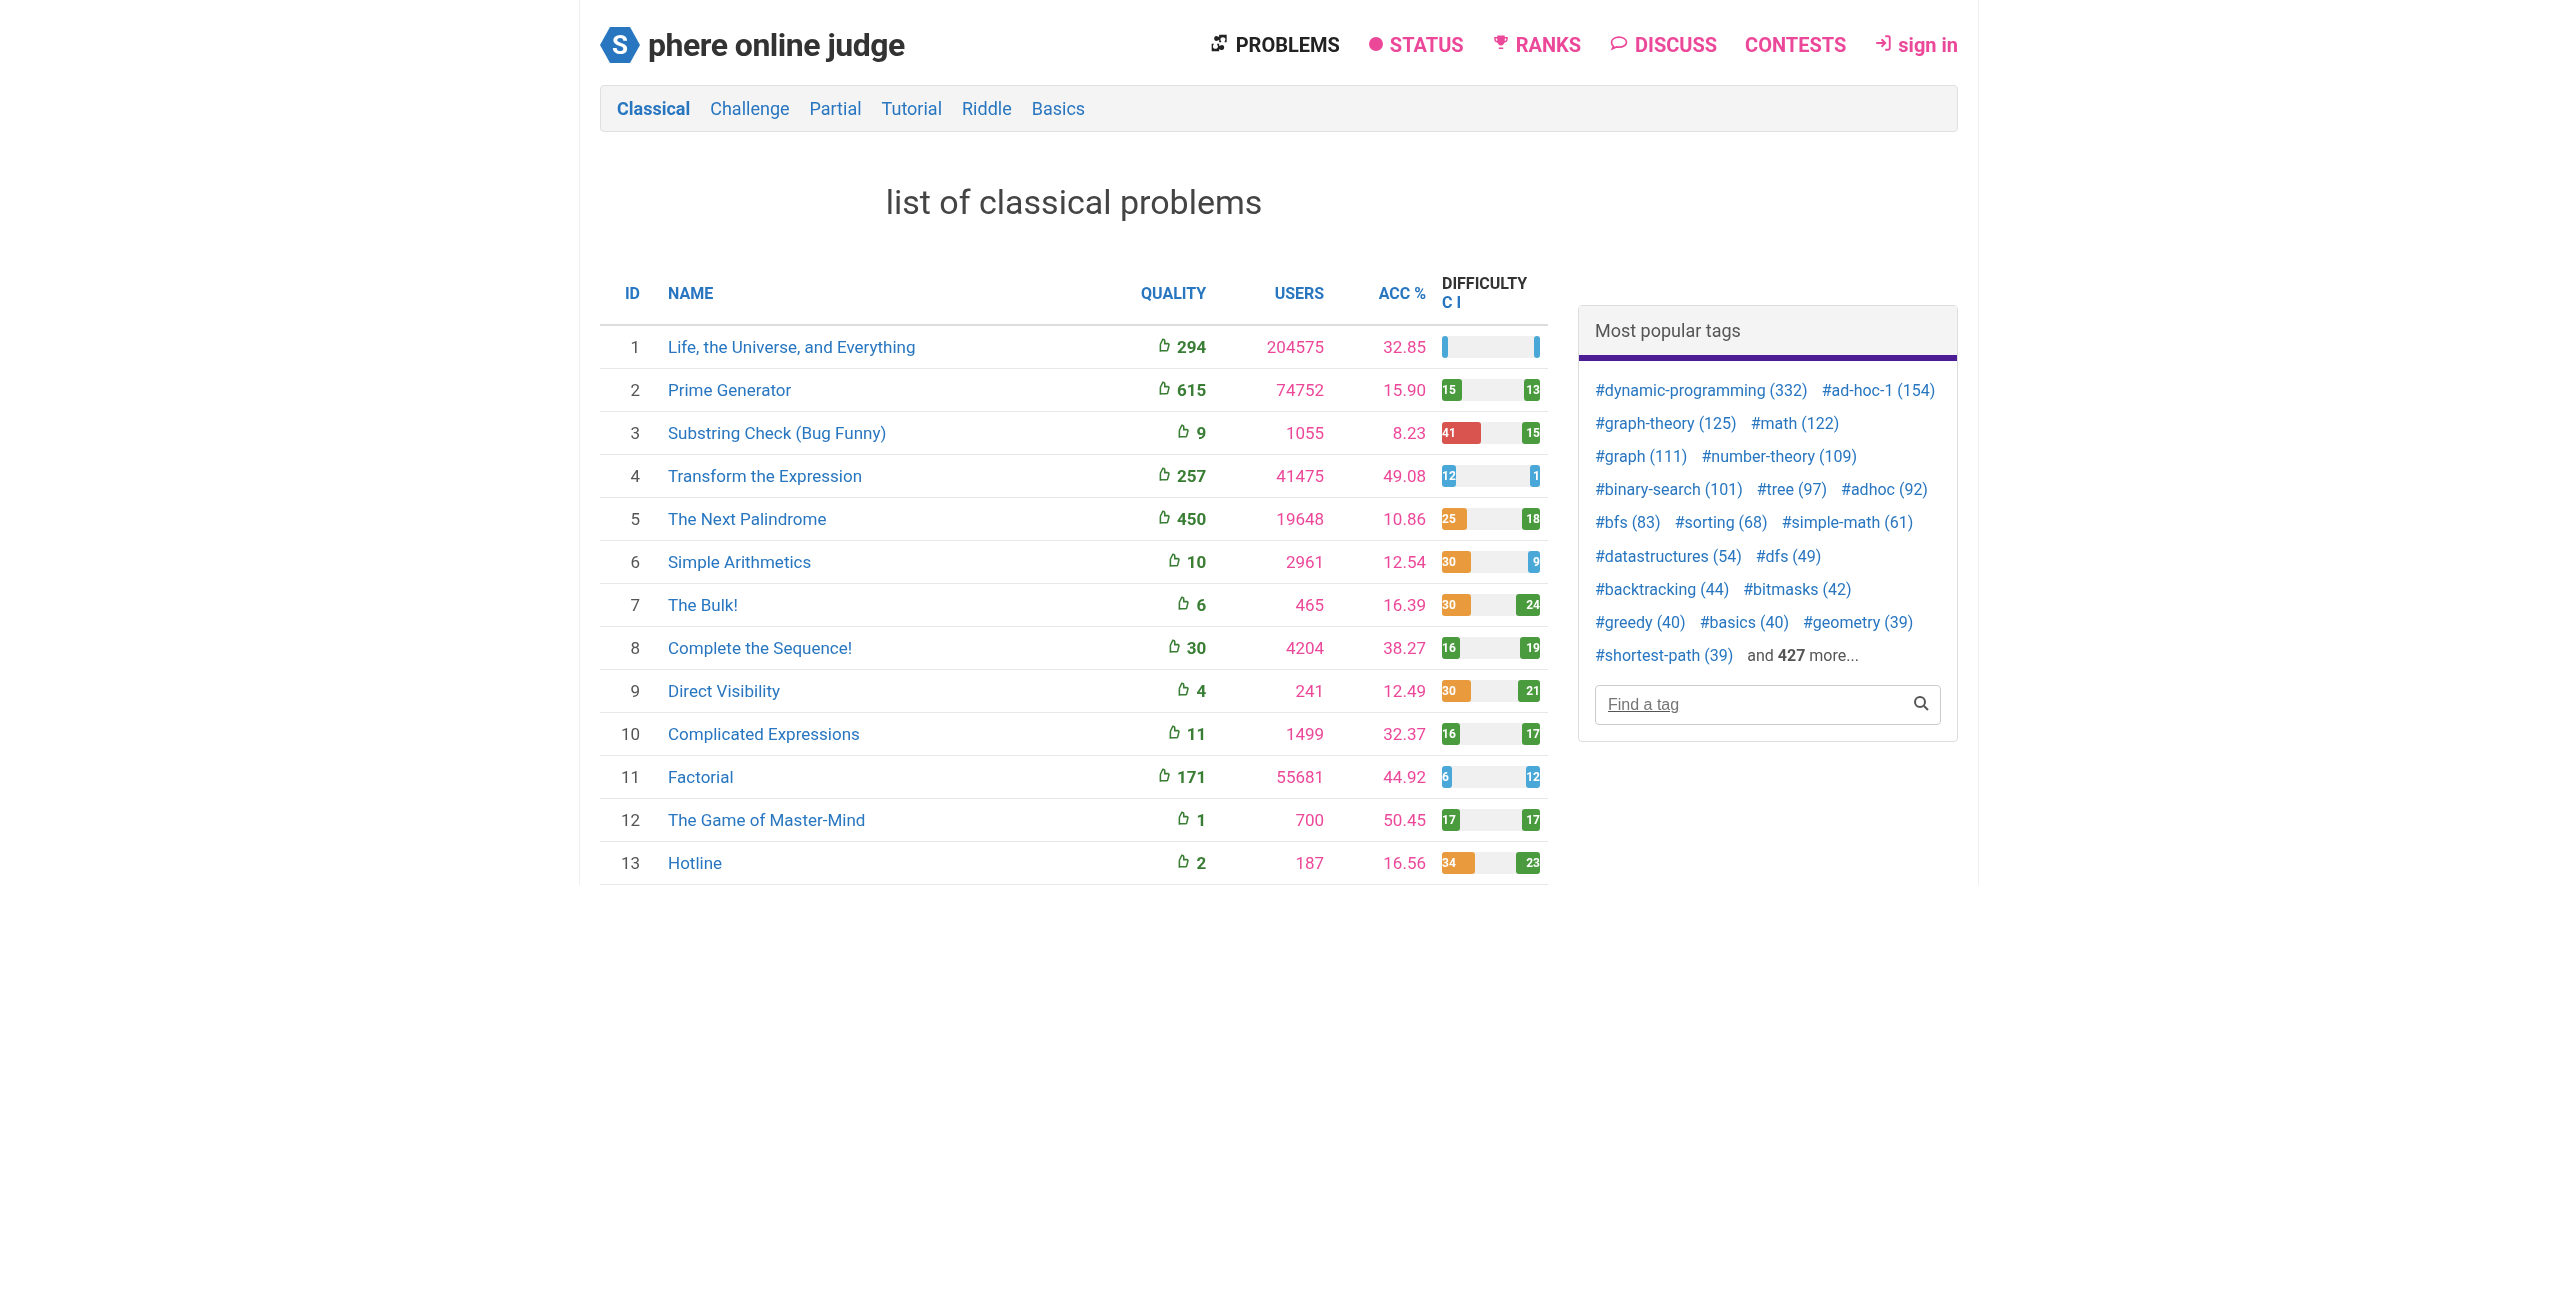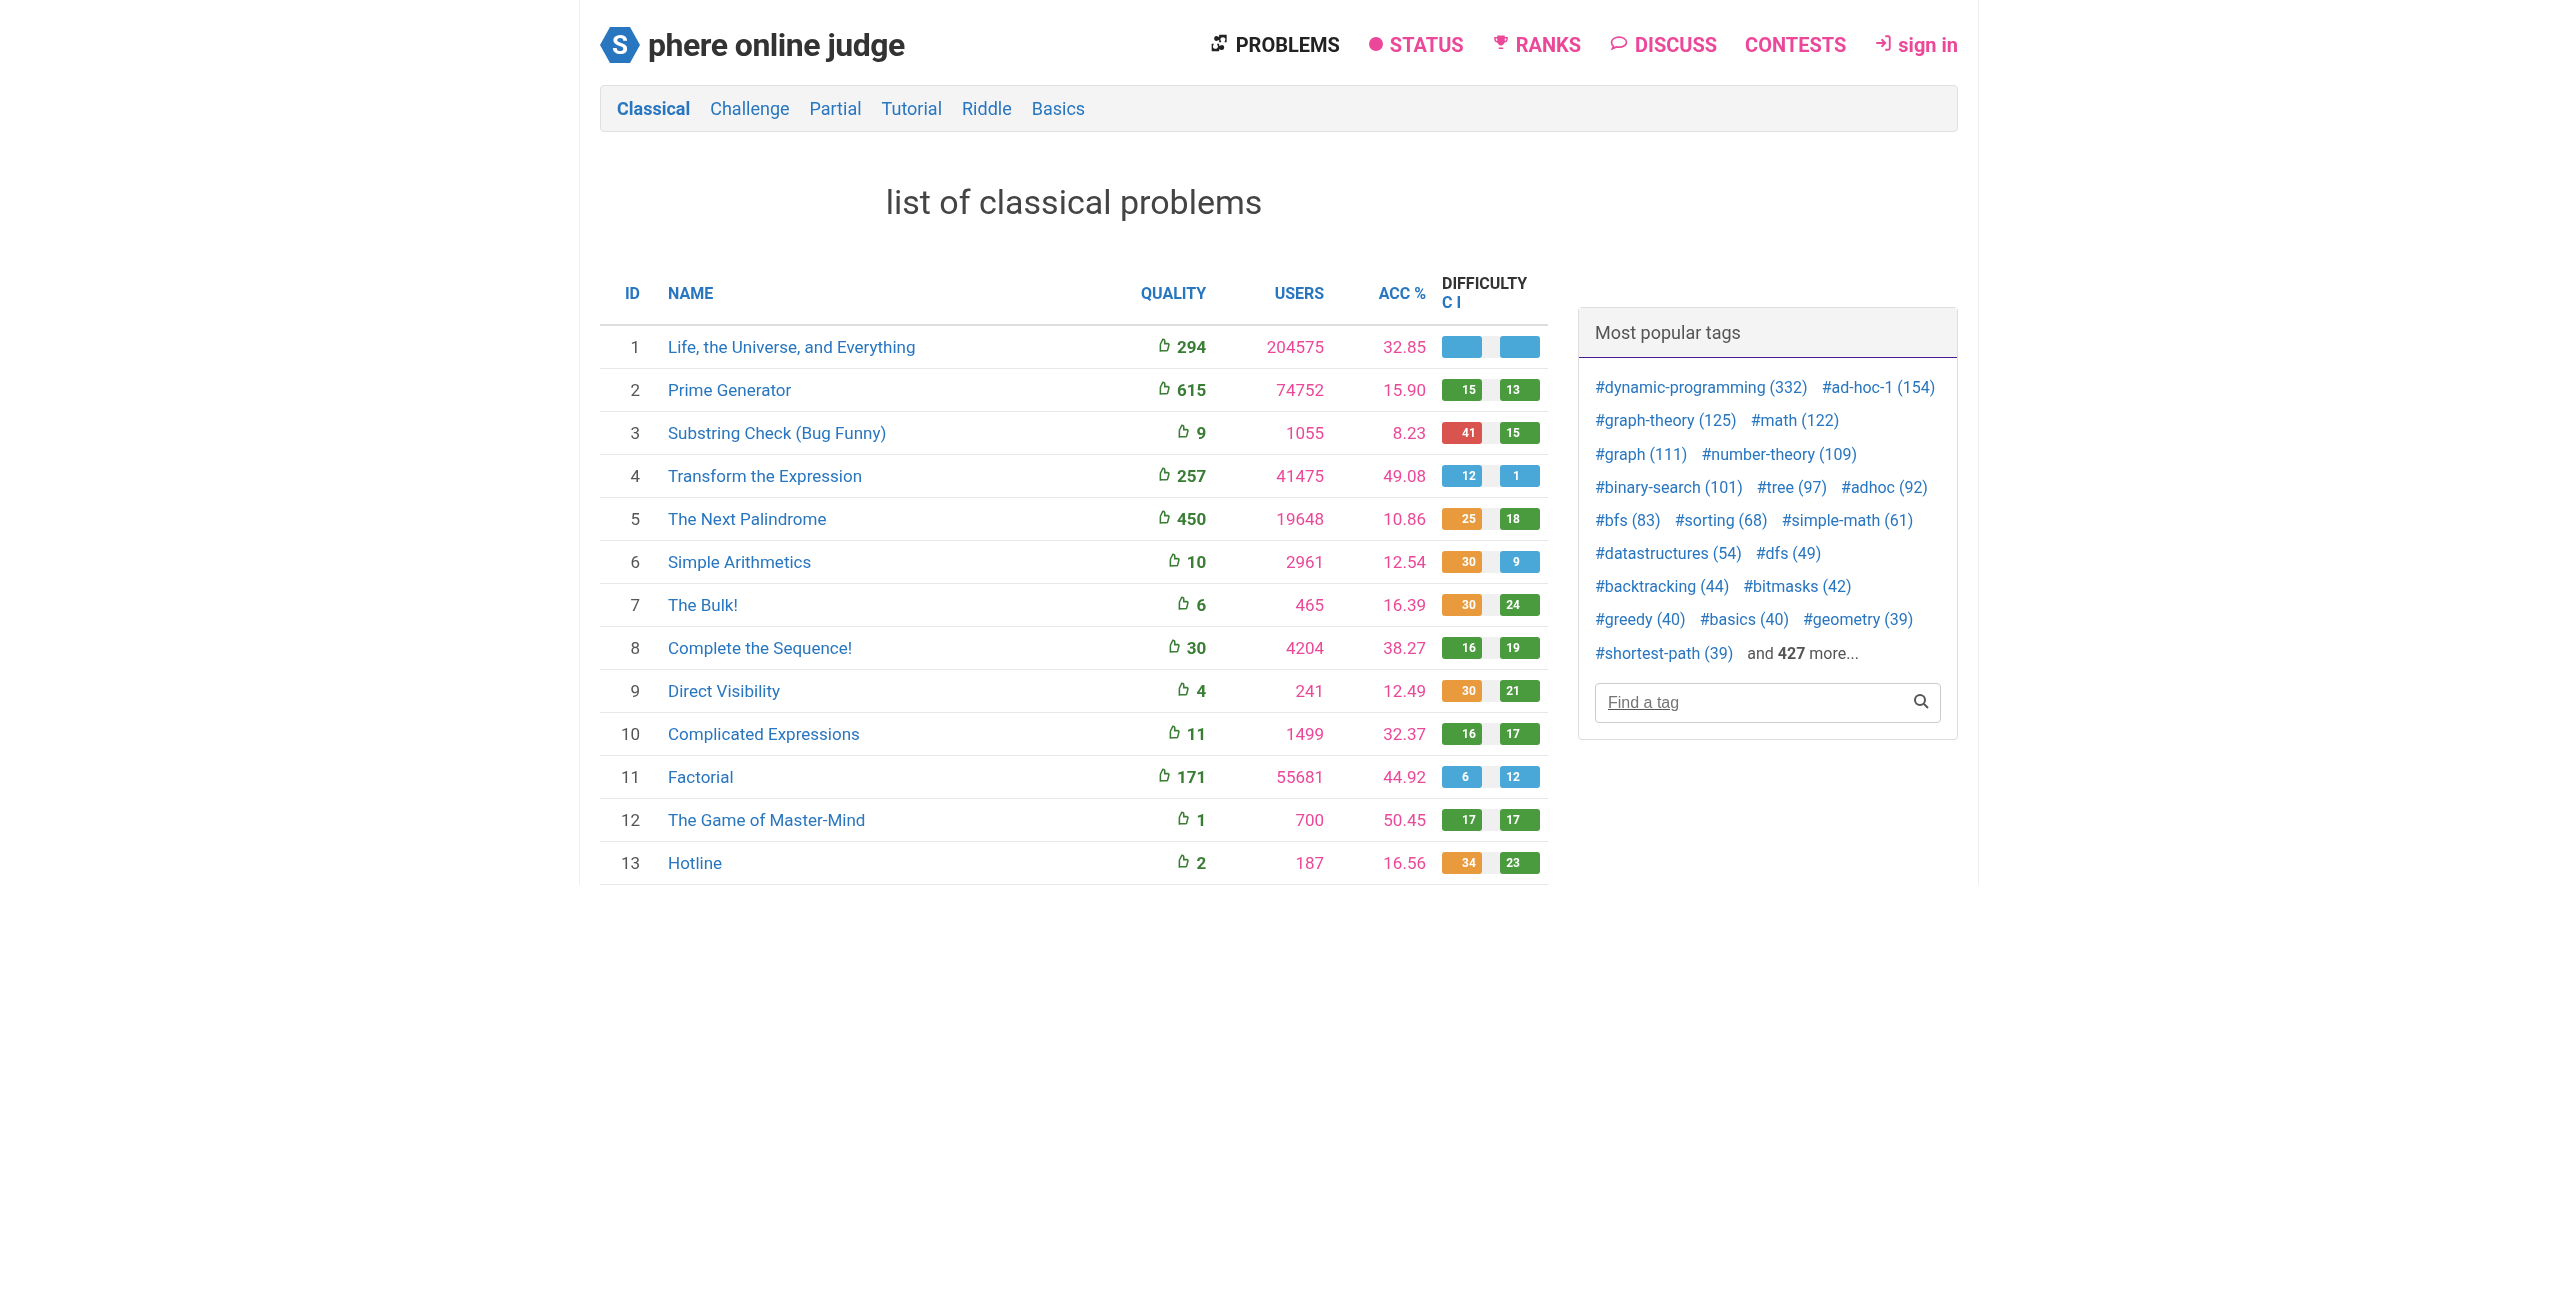--- a/index.html
+++ b/index.html
@@ -25,25 +25,25 @@
     thead th.right { text-align: right; }
     thead th.diff { color: #333; cursor: default; }
     tbody td { padding: 10px 8px; border-bottom: 1px solid #e8e8e8; font-size: 17px; }
     tbody td.id { color: #555; width: 60px; text-align: right; padding-right: 20px; }
     tbody td.name a { color: #2876c0; text-decoration: none; cursor: pointer; }
     tbody td.quality { text-align: right; color: #3a7d34; font-weight: 700; white-space: nowrap; }
     tbody td.users, tbody td.acc { text-align: right; color: #ec4899; }
     tbody td.diff { width: 110px; }
     .thumb { display: inline-block; margin-right: 2px; }
     .diffbar { position: relative; height: 22px; background: #f0f0f0; border-radius: 3px; width: 98px; }
-    .diffbar .left, .diffbar .right { position: absolute; top: 0; height: 100%; font-size: 12px; color: #fff; font-weight: 700; display: flex; align-items: center; padding: 0 20px; border-radius: 3px; min-width: 6px; }
+    .diffbar .left, .diffbar .right { position: absolute; top: 0; height: 100%; font-size: 12px; color: #fff; font-weight: 700; display: flex; align-items: center; padding: 0 0; border-radius: 3px; min-width: 6px; }
     .diffbar .left { left: 0; }
     .diffbar .right { right: 0; justify-content: flex-end; }
     .sidebar { width: 380px; border: 1px solid #ddd; border-radius: 4px; }
-    .sidebar-head { background: #f4f4f4; padding: 14px 16px; font-size: 18px; color: #555; border-bottom: 1px solid #4c1d95; }
+    .sidebar-head { background: #f4f4f4; padding: 14px 16px; font-size: 18px; color: #555; border-bottom: 6px solid #4c1d95; }
     .sidebar-body { padding: 16px; }
     .tags { display: flex; flex-wrap: wrap; gap: 6px 14px; margin-bottom: 14px; line-height: 1.7; }
     .tag { color: #2876c0; font-size: 16px; cursor: pointer; white-space: nowrap; }
     .more { color: #555; font-size: 16px; }
     .more b { font-weight: 700; }
     .tagsearch { position: relative; margin-top: 16px; }
     .tagsearch input { width: 100%; padding: 10px 40px 10px 12px; font-size: 16px; border: 1px solid #ccc; border-radius: 4px; color: #555; text-decoration: underline; }
     .tagsearch .searchicon { position: absolute; right: 12px; top: 50%; transform: translateY(-50%); color: #555; }
     .c-green { background: #4a9b3e; }
     .c-blue { background: #4aa8d8; }

